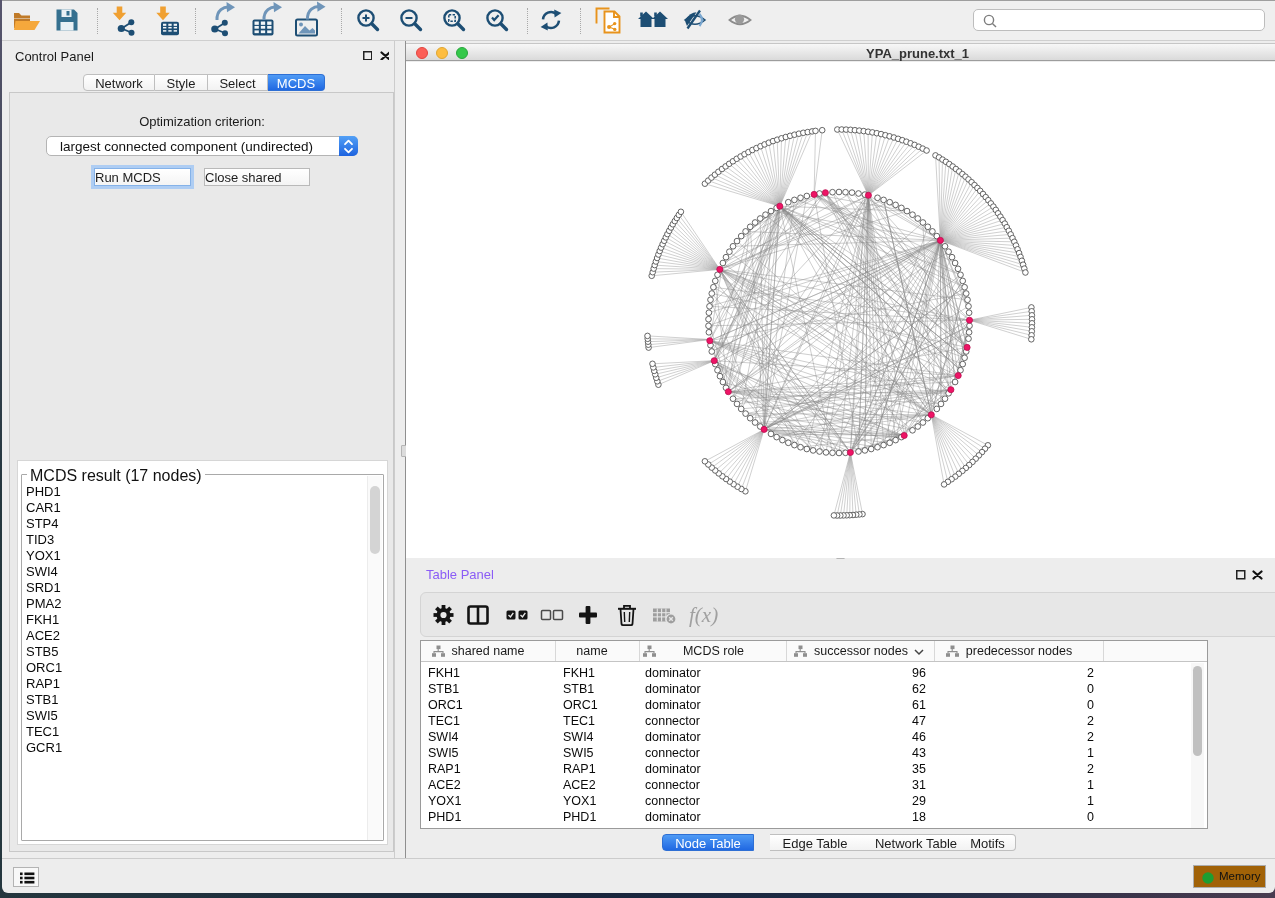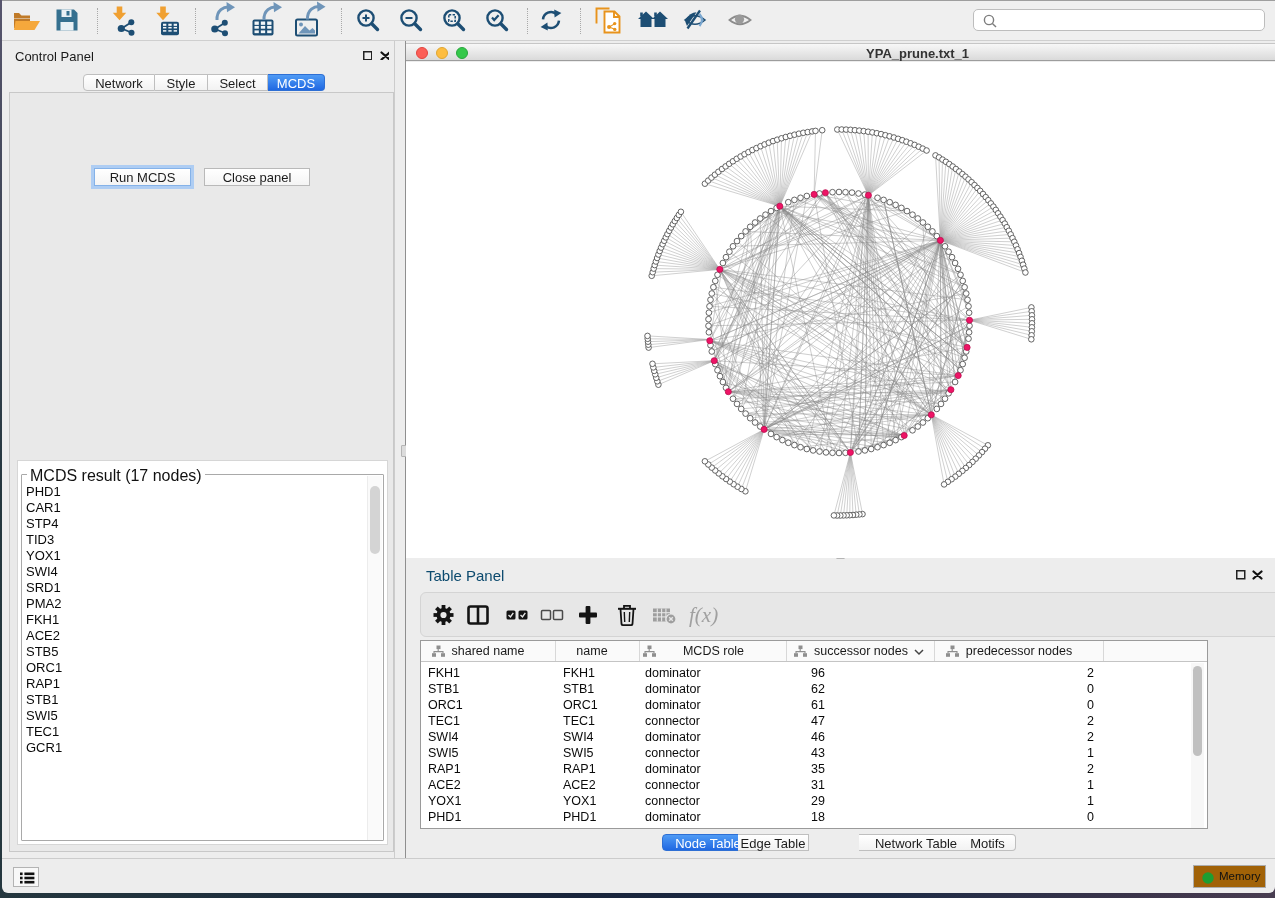--- a/index.html
+++ b/index.html
@@ -14,49 +14,49 @@
 .winbtn{position:absolute;top:51px;width:9px;height:9px}
 #cp-tabs{position:absolute;left:81px;top:74px;height:19px}
 .seg{position:absolute;top:0;height:17px;border:1px solid #bfbfbf;border-left:none;background:linear-gradient(#ffffff,#f2f2f2);font-size:13px;color:#1c1c1c;text-align:center;line-height:17px}
 .seg.first{border-left:1px solid #bfbfbf;border-radius:4px 0 0 4px}
 .seg.last{border-radius:0 4px 4px 0}
 .seg.sel{background:linear-gradient(#4f9bf5,#2068e2);color:#fff;border-color:#2e6fd4}
 #cp-pane{position:absolute;left:7px;top:92px;width:385px;height:760px;background:#e9e9e9;border:1px solid #c8c8c8}
 #opt-label{position:absolute;left:0;top:114px;width:400px;text-align:center;font-size:13px;color:#1a1a1a}
 #dd{position:absolute;left:44px;top:136px;width:312px;height:20px;background:#fff;border:1px solid #b4b4b4;border-radius:5px;font-size:13.5px;color:#111;line-height:19px;padding-left:13px}
 #dd-btn{position:absolute;right:-1px;top:-1px;width:19px;height:20px;border-radius:0 5px 5px 0;background:linear-gradient(#52a0f6,#1d63df)}
-.btn{position:absolute;height:18px;background:linear-gradient(#ffffff,#f4f4f4);border:1px solid #b9b9b9;border-radius:0;font-size:13px;color:#1c1c1c;text-align:center;line-height:17px}
+.btn{position:absolute;height:18px;background:linear-gradient(#ffffff,#f4f4f4);border:1px solid #b9b9b9;border-radius:0;font-size:13px;color:#1c1c1c;text-align:left;line-height:17px}
 #btn-run{left:92px;top:168px;width:97px;border-color:#85b2e8;box-shadow:0 0 0 3px #aecdf3}
 #btn-close{left:202px;top:168px;width:106px}
 #cp-white{position:absolute;left:15px;top:460px;width:371px;height:385px;background:#fff;border:1px solid #d6d6d6}
 #groupbox{position:absolute;left:19px;top:474px;width:363px;height:367px;border:1px solid #a9a9a9;border-radius:1px}
 #grouplabel{position:absolute;left:25px;top:467px;background:#fff;padding:0 3px;font-size:16px;color:#111}
 #mcds-list{position:absolute;left:24px;top:484px;font-size:13px;color:#0a0a0a;line-height:16px}
 #cp-scroll{position:absolute;left:365px;top:476px;width:15px;height:364px;background:#fafafa;border-left:1px solid #ececec}
 #cp-thumb{position:absolute;left:2px;top:10px;width:10px;height:68px;background:#d4d4d4;border-radius:5px}
 
 #vsplit{position:absolute;left:392px;top:41px;width:12px;height:817px;background:#ededed;border-left:1px solid #cccccc;border-right:1px solid #8f8f8f}
 #vgrip{position:absolute;left:399px;top:445px;width:7px;height:12px;background:#dcdcdc;border:1px solid #b5b5b5;border-radius:1px}
 
 #net-title{position:absolute;left:404px;top:43px;width:871px;height:18px;background:linear-gradient(#f7f7f7,#dadada);border-bottom:1px solid #9d9d9d;border-top:1px solid #c6c6c6}
 #net-title .t{position:absolute;left:460px;top:2px;font-size:13px;font-weight:bold;color:#333;width:90px;text-align:center}
 .tl{position:absolute;top:46.5px;width:12px;height:12px;border-radius:50%}
 #canvas{position:absolute;left:404px;top:62px;width:871px;height:496px;background:#fff}
 
-#tp-title{position:absolute;left:424px;top:567px;font-size:15px;color:#0c4a6e}
+#tp-title{position:absolute;left:424px;top:567px;font-size:13px;color:#8b5cf6}
 #tp-toolbar{position:absolute;left:418px;top:592px;width:937px;height:45px;background:#e7e7e7;border:1px solid #d4d4d4;border-radius:6px}
 #tbl{position:absolute;left:418px;top:640px;width:788px;height:189px;background:#ffffff;border:1px solid #9a9a9a}
 #thead{position:absolute;left:0;top:0;width:100%;height:21px;background:#fafafa;border-bottom:1px solid #c4c4c4;font-size:12.5px;color:#1a1a1a}
 .hdiv{position:absolute;top:0;width:0;height:20px;border-left:1px solid #d8d8d8}
 .hcell{position:absolute;top:3px;text-align:center}
 .trow{position:absolute;font-size:12.5px;color:#0a0a0a;height:16px;line-height:16px}
 .c1{position:absolute;left:7px}
 .c2{position:absolute;left:142px}
 .c3{position:absolute;left:224px}
-.c4{position:absolute;left:390px;width:115px;}
+.c4{position:absolute;left:390px;width:115px;text-align:right}
 .c5{position:absolute;left:560px;width:113px;text-align:right}
 #tscroll{position:absolute;right:3px;top:22px;width:13px;height:165px;background:#f7f7f7}
 #tthumb{position:absolute;left:2px;top:3px;width:9px;height:90px;background:#c0c0c0;border-radius:4.5px}
 #bot-tabs{position:absolute;left:660px;top:834px;height:20px}
 
 #statline{position:absolute;left:0px;top:858px;width:1273px;height:0;border-top:1px solid #cccccc}
 #memory{position:absolute;left:1191px;top:865px;width:73px;height:23px;background:#a16207;border:1px solid #adadad;font-size:11.5px;color:#111;line-height:21px}
 #listbtn{position:absolute;left:11px;top:867px;width:26px;height:20px;background:#f8f8f8;border:1px solid #b3b3b3}
 </style></head>
 <body>
@@ -207,22 +207,29 @@
   <svg class="winbtn" style="left:378px" width="11" height="10">
     <path d="M1.5 1.5 L9.5 8.5 M9.5 1.5 L1.5 8.5" stroke="#111" stroke-width="2.2" stroke-linecap="round"></path>
   </svg>
   <div id="cp-pane"></div>
   <div id="cp-tabs">
     <div class="seg first" style="left:0;width:72px">Network</div>
     <div class="seg" style="left:72px;width:53px">Style</div>
     <div class="seg" style="left:125px;width:60px">Select</div>
     <div class="seg last sel" style="left:185px;width:57px">MCDS</div>
   </div>
+  <div id="opt-label">Optimization criterion:</div>
+  <div id="dd">largest connected component (undirected)
+    <div id="dd-btn"><svg width="19" height="21">
+      <path d="M6 8.2 L9.5 4.6 L13 8.2" fill="none" stroke="#fff" stroke-width="1.8" stroke-linecap="round" stroke-linejoin="round"></path>
+      <path d="M6 12.8 L9.5 16.4 L13 12.8" fill="none" stroke="#fff" stroke-width="1.8" stroke-linecap="round" stroke-linejoin="round"></path>
+    </svg></div>
+  </div>
   <div class="btn" id="btn-run">Run MCDS</div>
-  <div class="btn" id="btn-close">Close panel</div>
+  <div class="btn" id="btn-close">Close shared</div>
   <div id="cp-white"></div>
   <div id="groupbox"></div>
   <div id="grouplabel">MCDS result (17 nodes)</div>
   <div id="mcds-list">PHD1<br>CAR1<br>STP4<br>TID3<br>YOX1<br>SWI4<br>SRD1<br>PMA2<br>FKH1<br>ACE2<br>STB5<br>ORC1<br>RAP1<br>STB1<br>SWI5<br>TEC1<br>GCR1</div>
   <div id="cp-scroll">
       <div id="cp-thumb"></div>
     </div>
 
   <div id="vsplit"></div>
   <div id="vgrip"></div>
@@ -1163,21 +1170,21 @@
         <span class="c3">dominator</span>
         <span class="c4">18</span>
         <span class="c5">0</span>
       </div>
     <div id="tscroll">
         <div id="tthumb"></div>
       </div>
   </div>
   <div id="bot-tabs">
     <div class="seg first sel" style="left:0;width:92px">Node Table</div>
-    <div class="seg" style="left:76px;width:71px">Edge Table</div>
+    <div class="seg" style="left:108px;width:91px">Edge Table</div>
     <div class="seg" style="left:197px;width:115px">Network Table</div>
     <div class="seg last" style="left:298px;width:56px">Motifs</div>
   </div>
   <div id="statline"></div>
   <div id="listbtn">
       <svg width="26" height="20" style="position:absolute;left:0;top:0">
     <g fill="#111">
           <rect x="6" y="4.5" width="2.6" height="2.6"></rect>
           <rect x="6" y="8.7" width="2.6" height="2.6"></rect>
           <rect x="6" y="12.9" width="2.6" height="2.6"></rect>

